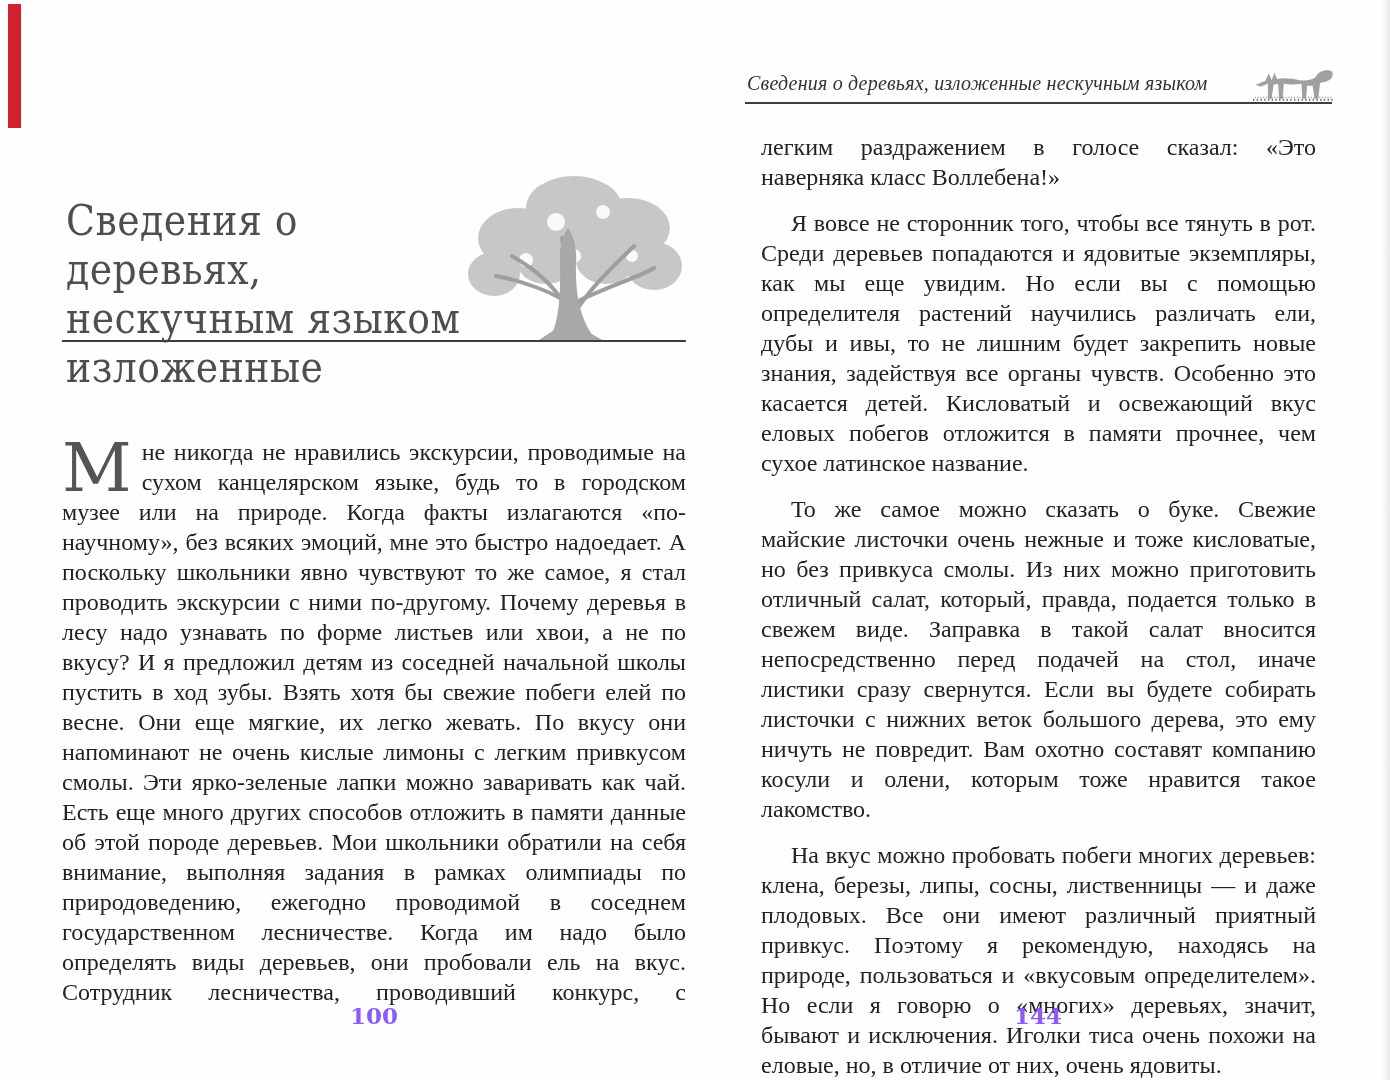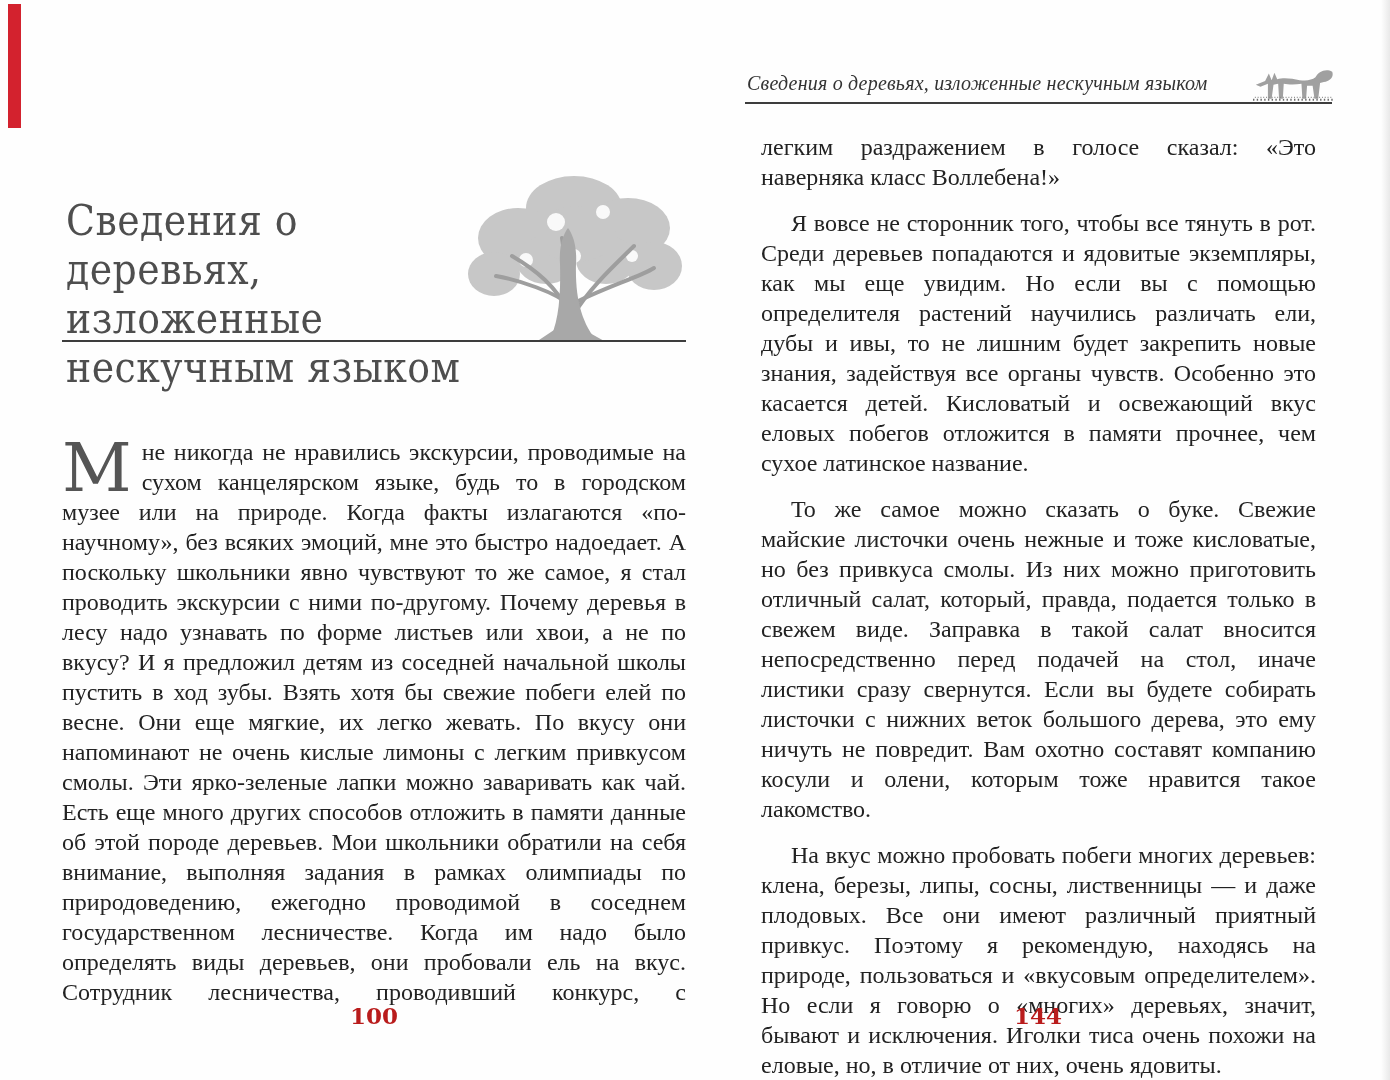--- a/index.html
+++ b/index.html
@@ -36,21 +36,21 @@
   .left-body p{margin:0;text-align:justify;text-align-last:justify;}
   .dropcap{
     float:left;
     font-family:"DejaVu Serif", serif;
     font-size:68px;line-height:56px;
     padding:3px 10px 0 0;color:#555;
   }
   .pagenum{
     position:absolute;top:1002px;
     font-family:"DejaVu Serif", serif;
-    font-size:23px;font-weight:bold;color:#b91c1c;
+    font-size:23px;font-weight:bold;color:#8b5cf6;
     width:120px;text-align:center;
   }
   .pagenum.left{left:314px;}
   .pagenum.right{left:978px;}
   
   .right-page{position:absolute;left:745px;top:0;width:587px;height:948px;}
   .running-header{
     position:absolute;left:2px;top:72px;width:520px;
     font-style:italic;font-size:20px;color:#333;letter-spacing:.2px;
     white-space:nowrap;
@@ -69,22 +69,22 @@
 </style>
 </head>
 <body>
 
 <div class="bookmark" style="background:#d3222e;"></div>
 
 <div class="left-page">
 
   <div class="chapter-title">
     <div>Сведения о деревьях,</div>
+    <div>нескучным языком</div>
     <div>изложенные</div>
-    <div>нескучным языком</div>
   </div>
 
   <svg class="tree-art" viewBox="0 0 230 178" xmlns="http://www.w3.org/2000/svg" aria-hidden="true">
     <g fill="#c7c7c7">
       <ellipse cx="118" cy="44" rx="48" ry="32"></ellipse>
       <ellipse cx="62" cy="74" rx="40" ry="30"></ellipse>
       <ellipse cx="172" cy="64" rx="42" ry="30"></ellipse>
       <ellipse cx="38" cy="110" rx="26" ry="22"></ellipse>
       <ellipse cx="198" cy="102" rx="28" ry="24"></ellipse>
       <ellipse cx="90" cy="96" rx="30" ry="24"></ellipse>

